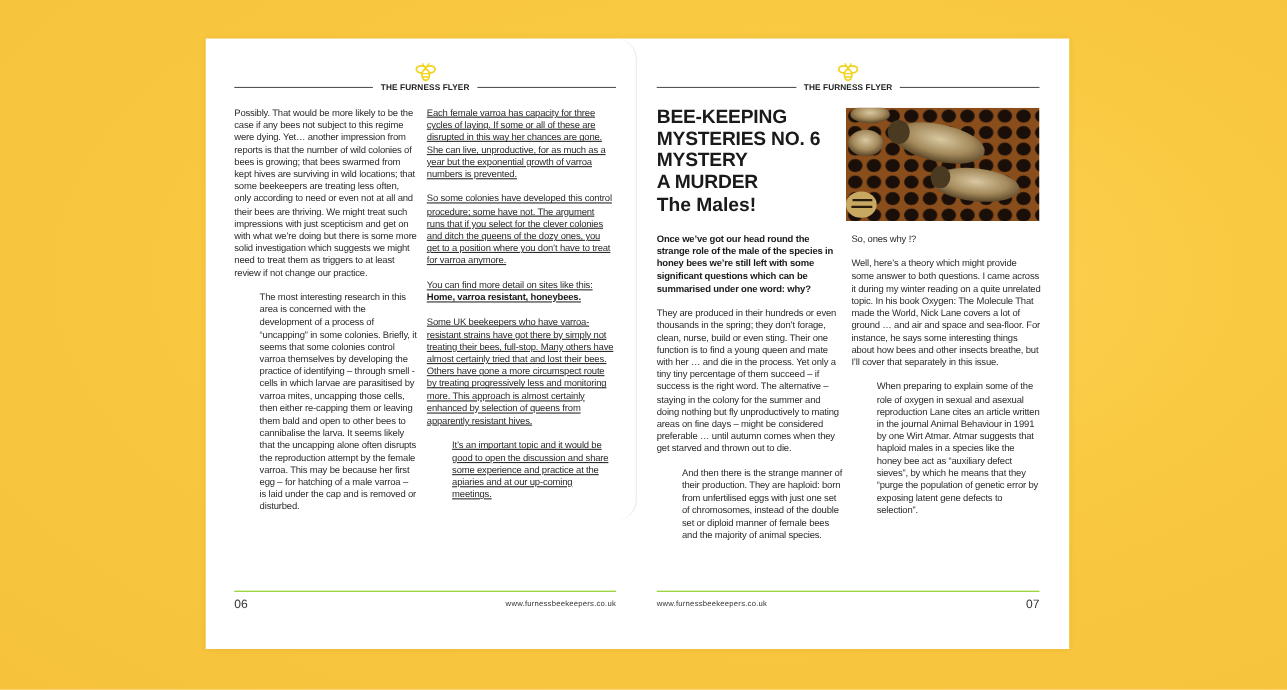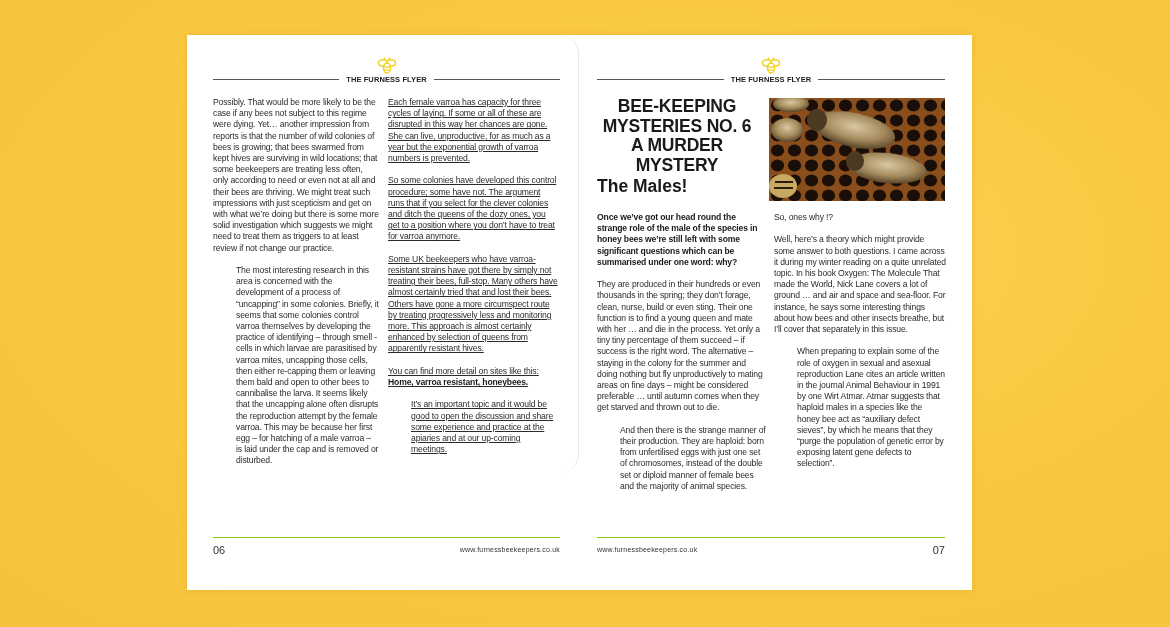--- a/index.html
+++ b/index.html
@@ -25,21 +25,21 @@
   .col { position: absolute; font-family: "Liberation Sans", sans-serif; font-size: 8.6px; line-height: 11.2px; color: #2b2b2b; letter-spacing: -0.15px; }
   .col p { margin-bottom: 11.2px; }
   .col p:last-child { margin-bottom: 0; margin-left: 23px; }
   .col b { font-weight: bold; color: #1a1a1a; }
   .lead { font-weight: bold; color: #1a1a1a; }
   .footer { position: absolute; left: 26px; right: 18px; top: 502px; border-top: 1px solid #84cc16; }
   .page.right .footer { left: 18px; right: 26px; }
   .page-num { position: absolute; top: 6px; font-family: "Liberation Sans", sans-serif; font-size: 11px; color: #333; }
   .site-url { position: absolute; top: 8px; font-family: "Liberation Sans", sans-serif; font-size: 7px; color: #333; letter-spacing: 0.2px; }
   .headline { position: absolute; left: 18px; top: 62px; width: 160px; font-family: "Liberation Sans", sans-serif; color: #1a1a1a; }
-  .headline .h1 { font-size: 17.5px; line-height: 19.5px; font-weight: bold; letter-spacing: -0.2px; text-align: center; }
+  .headline .h1 { font-size: 17.5px; line-height: 19.5px; font-weight: bold; letter-spacing: -0.2px; }
   .headline .h2 { font-size: 17.5px; line-height: 22px; font-weight: bold; }
 </style>
 </head>
 <body>
 
 <div class="spread">
 
   <div class="page left">
     <div class="masthead">
       <svg class="bee-logo" viewBox="0 0 20 18">
@@ -59,22 +59,22 @@
     </div>
 
     <div class="col" style="left:26px; top:62px; width:166px;">
       <p>Possibly. That would be more likely to be the case if any bees not subject to this regime were dying. Yet… another impression from reports is that the number of wild colonies of bees is growing; that bees swarmed from kept hives are surviving in wild locations; that some beekeepers are treating less often, only according to need or even not at all and their bees are thriving. We might treat such impressions with just scepticism and get on with what we’re doing but there is some more solid investigation which suggests we might need to treat them as triggers to at least review if not change our practice.</p>
       <p>The most interesting research in this area is concerned with the development of a process of “uncapping” in some colonies. Briefly, it seems that some colonies control varroa themselves by developing the practice of identifying – through smell - cells in which larvae are parasitised by varroa mites, uncapping those cells, then either re-capping them or leaving them bald and open to other bees to cannibalise the larva. It seems likely that the uncapping alone often disrupts the reproduction attempt by the female varroa. This may be because her first egg – for hatching of a male varroa – is laid under the cap and is removed or disturbed.</p>
     </div>
 
     <div class="col" style="left:201px; top:62px; width:170px;text-decoration:underline;">
       <p>Each female varroa has capacity for three cycles of laying. If some or all of these are disrupted in this way her chances are gone. She can live, unproductive, for as much as a year but the exponential growth of varroa numbers is prevented.</p>
       <p>So some colonies have developed this control procedure; some have not. The argument runs that if you select for the clever colonies and ditch the queens of the dozy ones, you get to a position where you don’t have to treat for varroa anymore.</p>
+      <p><span>You can find more detail on sites like this: </span><b>Home, varroa resistant, honeybees.</b></p>
       <p>Some UK beekeepers who have varroa-resistant strains have got there by simply not treating their bees, full-stop. Many others have almost certainly tried that and lost their bees. Others have gone a more circumspect route by treating progressively less and monitoring more. This approach is almost certainly enhanced by selection of queens from apparently resistant hives.</p>
-      <p><span>You can find more detail on sites like this: </span><b>Home, varroa resistant, honeybees.</b></p>
       <p>It’s an important topic and it would be good to open the discussion and share some experience and practice at the apiaries and at our up-coming meetings.</p>
     </div>
 
     <div class="footer">
       <span class="page-num" style="left:0;">06</span>
       <span class="site-url" style="right:0;">www.furnessbeekeepers.co.uk</span>
     </div>
   </div>
 
   <div class="page right">
@@ -91,22 +91,22 @@
       <div class="mast-row">
         <div class="mast-line"></div>
         <div class="mast-title">THE FURNESS FLYER</div>
         <div class="mast-line"></div>
       </div>
     </div>
 
     <div class="headline">
       <div class="h1">BEE-KEEPING</div>
       <div class="h1">MYSTERIES NO. 6</div>
+      <div class="h1">MYSTERY</div>
       <div class="h1">A MURDER</div>
-      <div class="h1">MYSTERY</div>
       <div class="h2">The Males!</div>
     </div>
 
     <svg style="position:absolute; left:190px; top:63px;" width="176" height="103" viewBox="0 0 176 103">
       <defs>
         <pattern id="comb" width="17" height="15" patternUnits="userSpaceOnUse">
           <rect width="17" height="15" fill="#8a4e1c"></rect>
           <ellipse cx="8.5" cy="7.5" rx="6.6" ry="6" fill="#1a0f08"></ellipse>
         </pattern>
         <radialGradient id="bodyg" cx="50%" cy="40%" r="60%">

